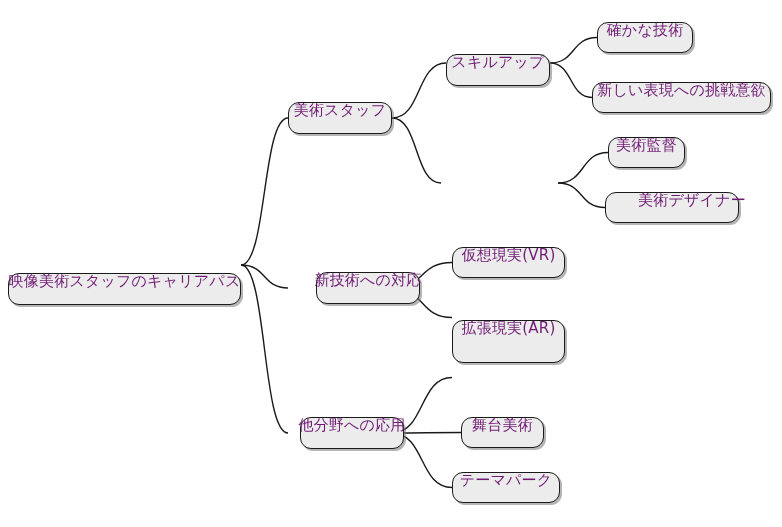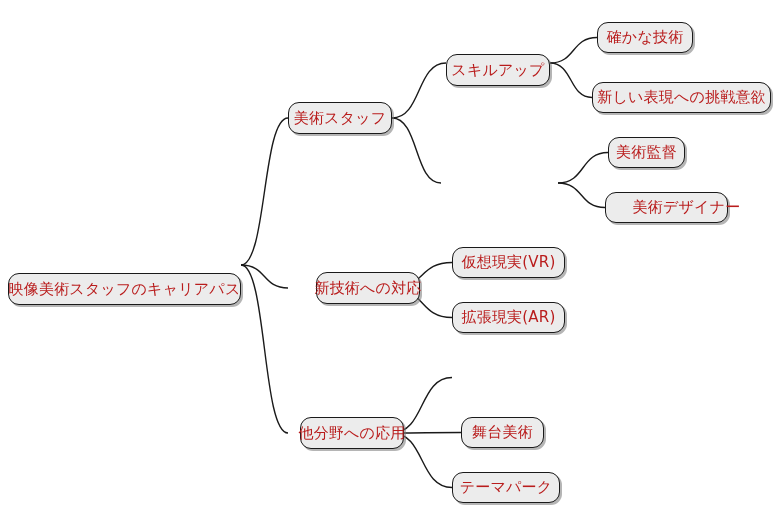--- a/index.html
+++ b/index.html
@@ -25,26 +25,25 @@
   }
   .edge {
     fill: none;
     stroke: #1a1a1a;
     stroke-width: 1.4;
   }
   .node {
     position: absolute;
     box-sizing: border-box;
     display: flex;
-    align-items: center;
     justify-content: center;
     background: #ececec;
     border: 1.6px solid #1a1a1a;
     border-radius: 11px;
-    color: #b91c1c;
+    color: #701a75;
     font-size: 15px;
     line-height: 1;
     white-space: nowrap;
     box-shadow: 2px 2px 0 rgba(120,120,120,0.55);
     letter-spacing: 0.2px;
   }
   .node.root {
     font-size: 15px;
     margin-top: 24px;
   }
@@ -86,27 +85,27 @@
     </div>
     <div class="node" style="left: 597px; top: 22px; width: 96px; height: 31px;">
       <span>確かな技術</span>
     </div>
     <div class="node" style="left: 592px; top: 82px; width: 179px; height: 31px;">
       <span>新しい表現への挑戦意欲</span>
     </div>
     <div class="node" style="left: 608px; top: 137px; width: 77px; height: 31px;">
       <span>美術監督</span>
     </div>
-    <div class="node" style="left: 605px; top: 192px; width: 123px; height: 31px; padding-left: 40px;">
+    <div class="node" style="left: 605px; top: 192px; width: 134px; height: 31px; padding-left: 40px;">
       <span>美術デザイナー</span>
     </div>
     <div class="node" style="left: 452px; top: 247px; width: 113px; height: 31px;">
       <span>仮想現実(VR)</span>
     </div>
-    <div class="node" style="left: 452px; top: 302px; width: 113px; height: 31px;">
+    <div class="node" style="left: 452px; top: 320px; width: 113px; height: 43px;">
       <span>拡張現実(AR)</span>
     </div>
     <div class="node" style="left: 461px; top: 417px; width: 83px; height: 31px;">
       <span>舞台美術</span>
     </div>
     <div class="node" style="left: 452px; top: 472px; width: 108px; height: 31px;">
       <span>テーマパーク</span>
     </div>
   </div>
 

